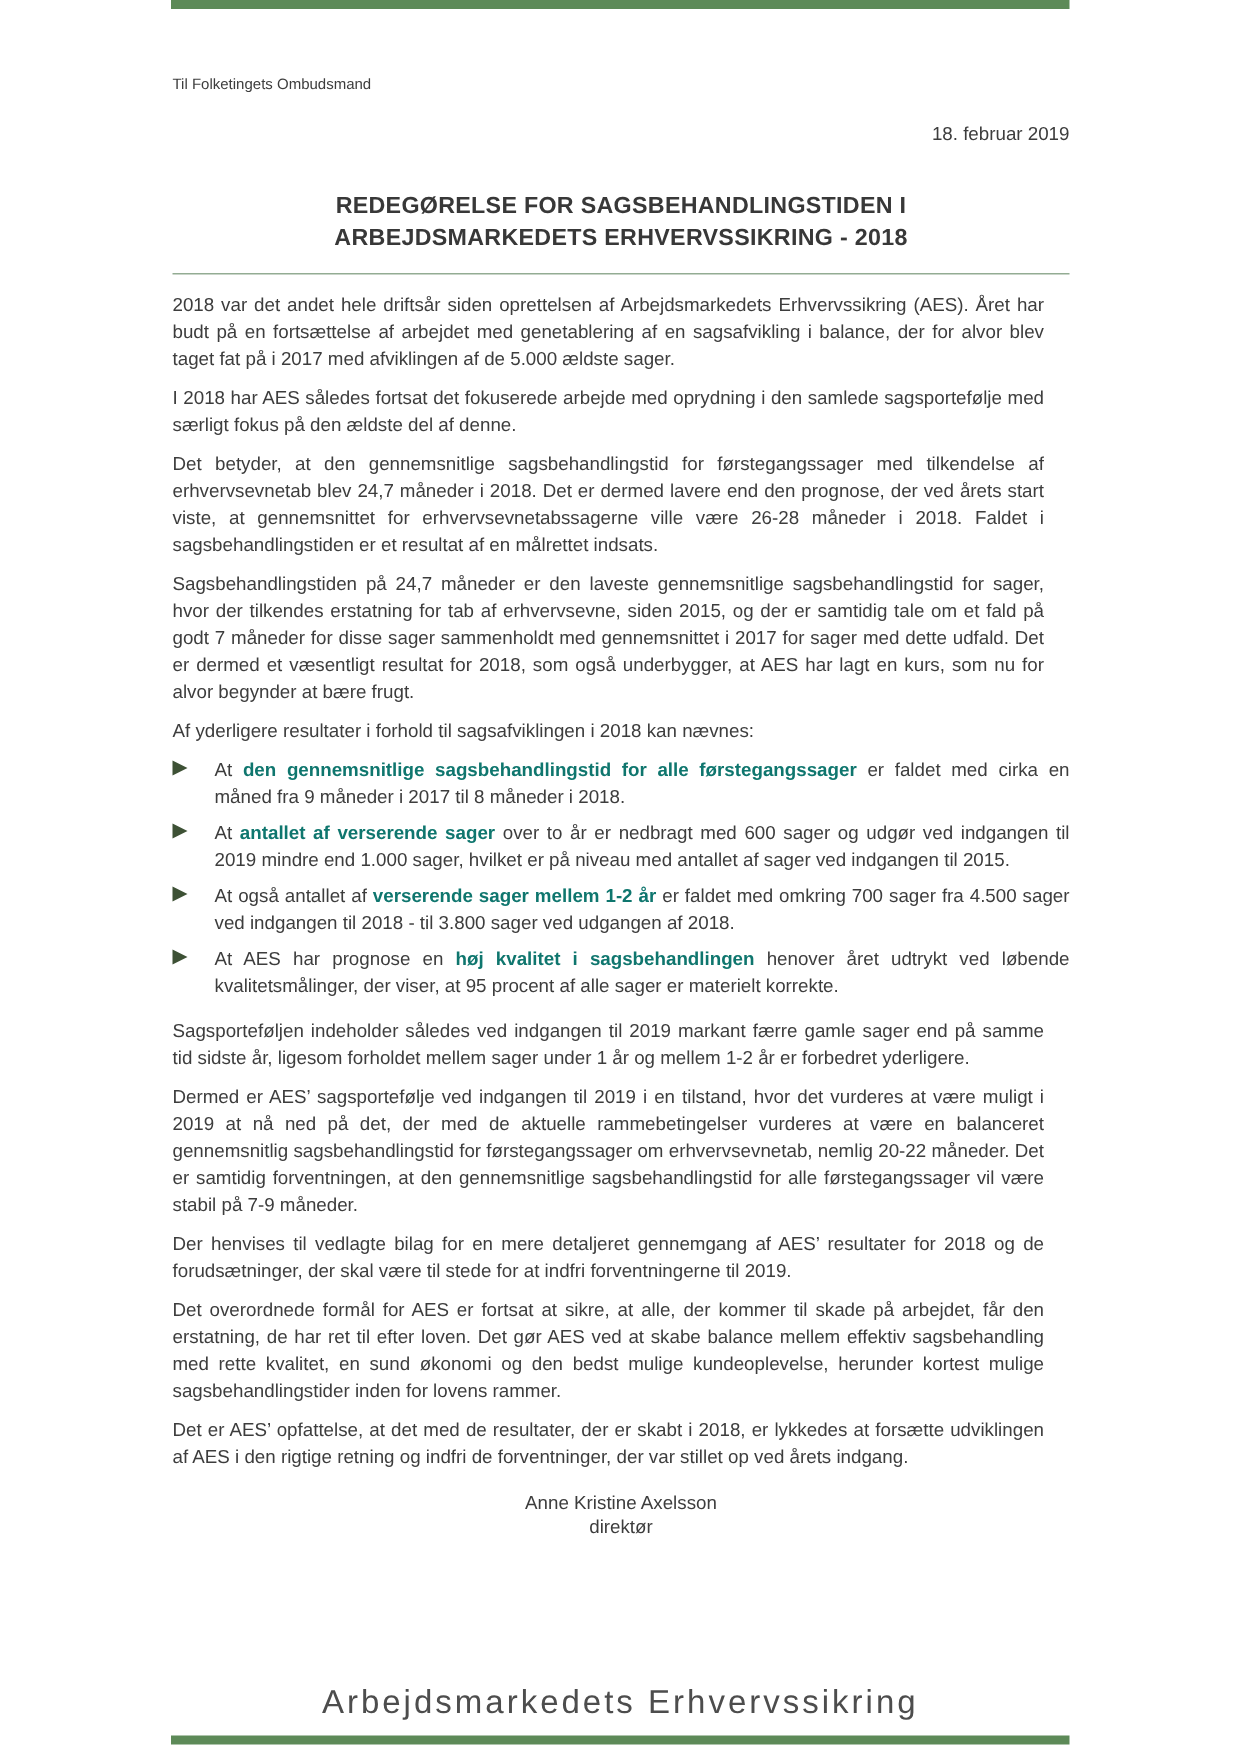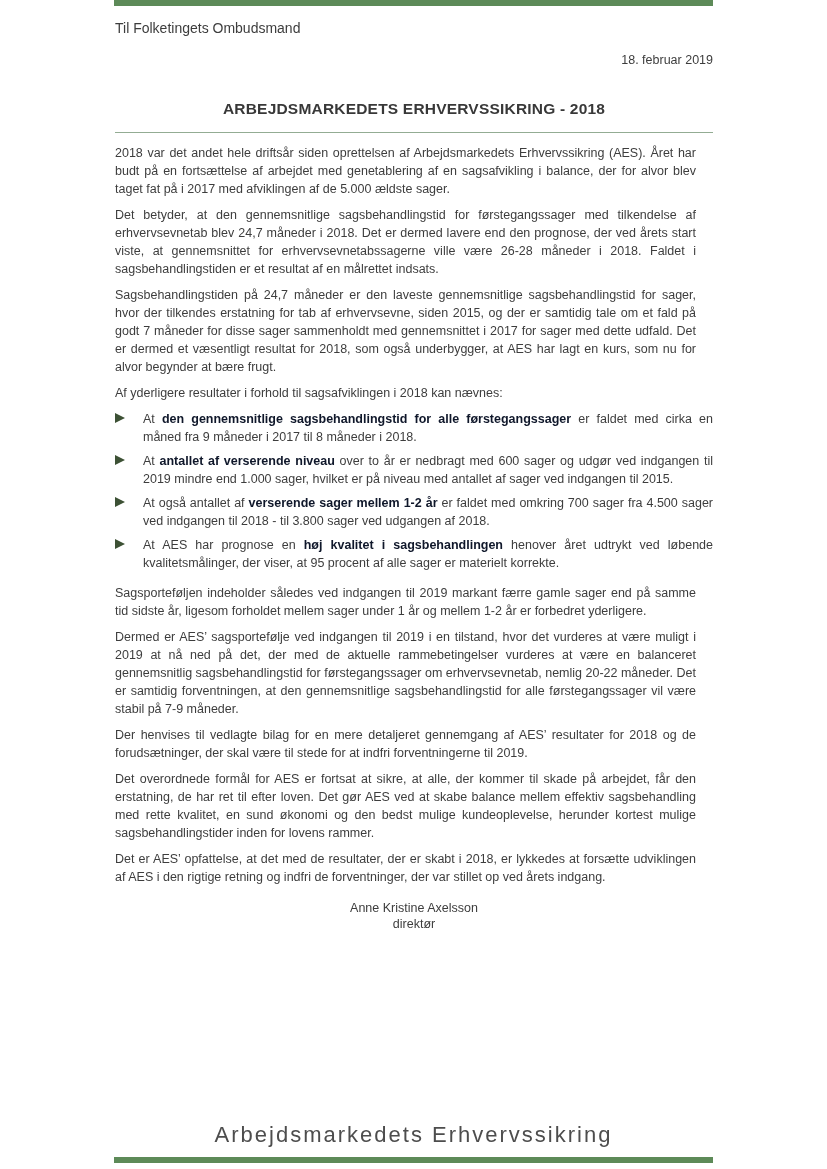--- a/index.html
+++ b/index.html
@@ -18,22 +18,22 @@
     background: #5d8a58;
   }
   .accent-bar.top { top: 0; }
   .accent-bar.bottom { top: 1157px; }
 
   .content {
     position: absolute; left: 115px; top: 0; width: 598px;
   }
 
   .recipient {
-    margin-top: 20px;
-    font-size: 14px; line-height: 16px;
+    margin-top: 49px;
+    font-size: 10px; line-height: 16px;
   }
   .date-line {
     margin-top: 16px;
     text-align: right;
     font-size: 12.5px; line-height: 16px;
   }
 
   .doc-title {
     margin-top: 30px;
     text-align: center;
@@ -78,21 +78,21 @@
     border-left: 10px solid #3d5135;
     border-top: 5.5px solid transparent;
     border-bottom: 5.5px solid transparent;
   }
   .bullet-text {
     flex: 1 1 auto;
     font-size: 12.5px;
     line-height: 18px;
     text-align: justify;
   }
-  .bullet-text b { color: #0f172a; }
+  .bullet-text b { color: #0f766e; }
 
   .signature {
     text-align: center;
     font-size: 12.5px;
     line-height: 16px;
   }
   .signature .closing { margin-top: 24px; }
   .signature .name { margin-top: 14px; }
   .signature .role { margin-top: 0; }
 
@@ -113,45 +113,47 @@
 
   <div class="accent-bar top"></div>
 
   <div class="content">
 
     <div class="recipient">Til Folketingets Ombudsmand</div>
 
     <div class="date-line">18. februar 2019</div>
 
     <div class="doc-title">
+      <div>REDEGØRELSE FOR SAGSBEHANDLINGSTIDEN I</div>
       <div>ARBEJDSMARKEDETS ERHVERVSSIKRING - 2018</div>
     </div>
 
     <hr class="title-rule">
 
     <div class="body-text">
 
       <p>2018 var det andet hele driftsår siden oprettelsen af Arbejdsmarkedets Erhvervssikring (AES). Året har budt på en fortsættelse af arbejdet med genetablering af en sagsafvikling i balance, der for alvor blev taget fat på i 2017 med afviklingen af de 5.000 ældste sager.</p>
+      <p>I 2018 har AES således fortsat det fokuserede arbejde med oprydning i den samlede sagsportefølje med særligt fokus på den ældste del af denne.</p>
       <p>Det betyder, at den gennemsnitlige sagsbehandlingstid for førstegangssager med tilkendelse af erhvervsevnetab blev 24,7 måneder i 2018. Det er dermed lavere end den prognose, der ved årets start viste, at gennemsnittet for erhvervsevnetabssagerne ville være 26-28 måneder i 2018. Faldet i sagsbehandlingstiden er et resultat af en målrettet indsats.</p>
       <p>Sagsbehandlingstiden på 24,7 måneder er den laveste gennemsnitlige sagsbehandlingstid for sager, hvor der tilkendes erstatning for tab af erhvervsevne, siden 2015, og der er samtidig tale om et fald på godt 7 måneder for disse sager sammenholdt med gennemsnittet i 2017 for sager med dette udfald. Det er dermed et væsentligt resultat for 2018, som også underbygger, at AES har lagt en kurs, som nu for alvor begynder at bære frugt.</p>
 
       <p class="list-intro">Af yderligere resultater i forhold til sagsafviklingen i 2018 kan nævnes:</p>
 
       <ul class="result-list">
         <li>
           <span class="bullet-marker">
               <span class="tri"></span>
             </span>
           <span class="bullet-text"><span>At </span><b>den gennemsnitlige sagsbehandlingstid for alle førstegangssager</b><span> er faldet med cirka en måned fra 9 måneder i 2017 til 8 måneder i 2018.</span></span>
         </li>
         <li>
           <span class="bullet-marker">
               <span class="tri"></span>
             </span>
-          <span class="bullet-text"><span>At </span><b>antallet af verserende niveau</b><span> over to år er nedbragt med 600 sager og udgør ved indgangen til 2019 mindre end 1.000 sager, hvilket er på niveau med antallet af sager ved indgangen til 2015.</span></span>
+          <span class="bullet-text"><span>At </span><b>antallet af verserende sager</b><span> over to år er nedbragt med 600 sager og udgør ved indgangen til 2019 mindre end 1.000 sager, hvilket er på niveau med antallet af sager ved indgangen til 2015.</span></span>
         </li>
         <li>
           <span class="bullet-marker">
               <span class="tri"></span>
             </span>
           <span class="bullet-text"><span>At også antallet af </span><b>verserende sager mellem 1-2 år</b><span> er faldet med omkring 700 sager fra 4.500 sager ved indgangen til 2018 - til 3.800 sager ved udgangen af 2018.</span></span>
         </li>
         <li>
           <span class="bullet-marker">
               <span class="tri"></span>

